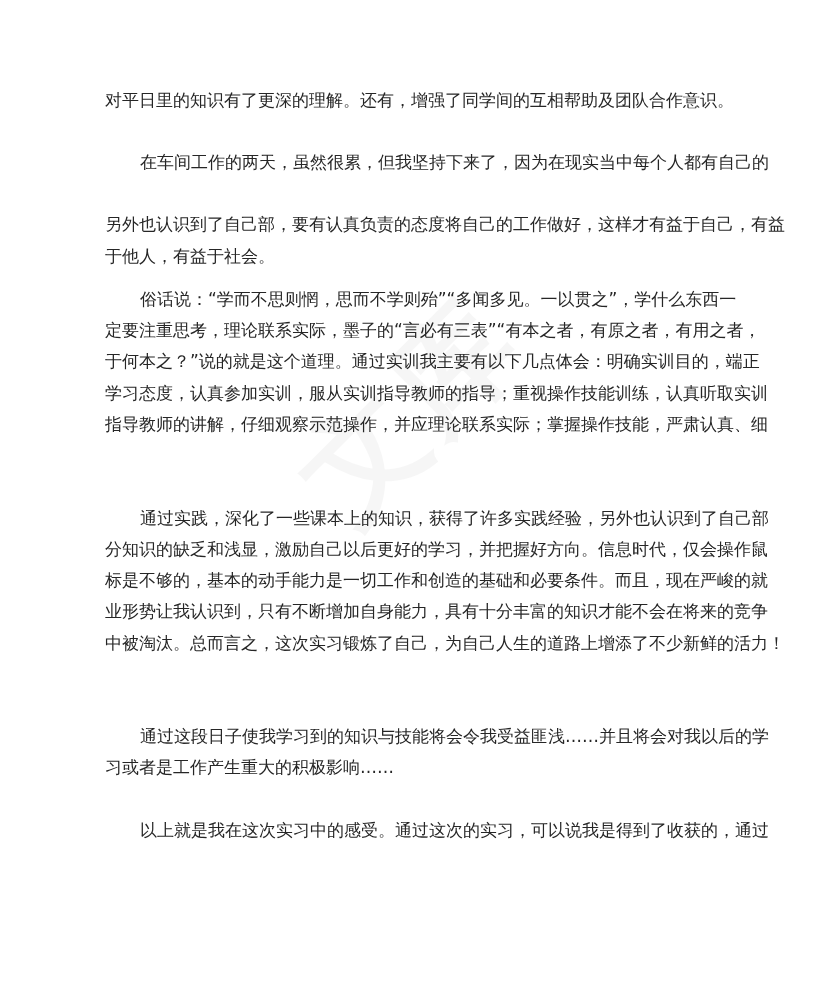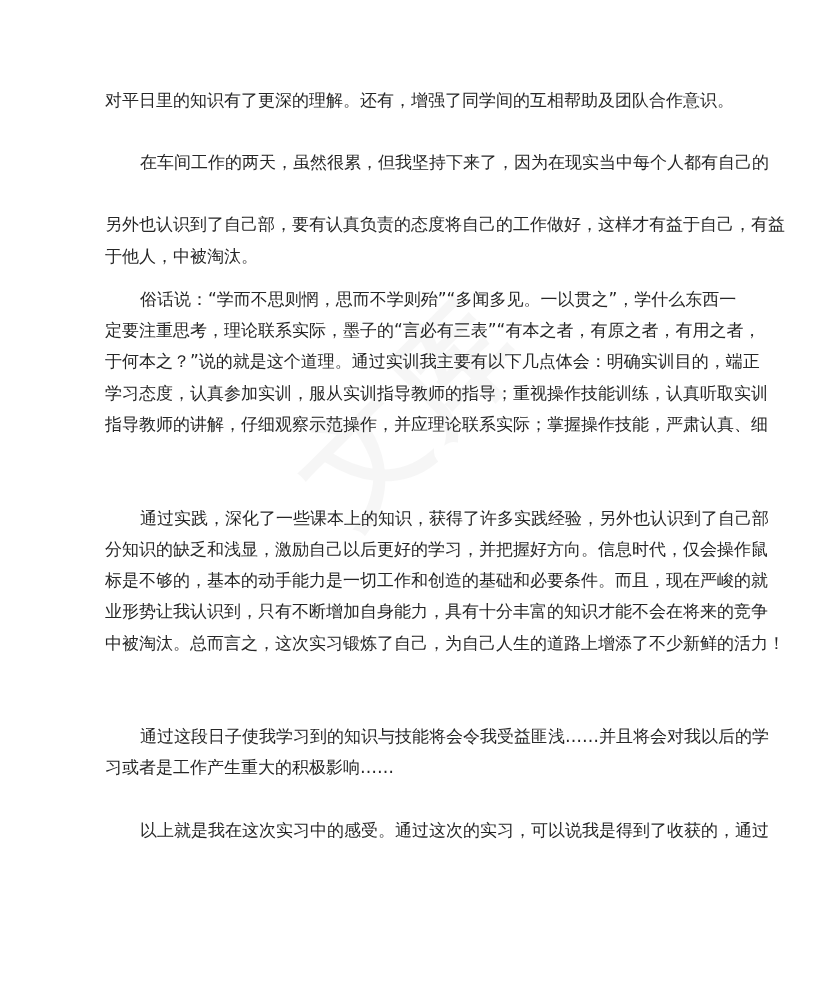--- a/index.html
+++ b/index.html
@@ -62,21 +62,21 @@
 </head>
 <body>
 
 <div class="page">
   <div class="watermark">文库</div>
 
   <div class="line last" style="top:89px">对平日里的知识有了更深的理解。还有，增强了同学间的互相帮助及团队合作意识。</div>
 
   <div class="line indent" style="top:151px">在车间工作的两天，虽然很累，但我坚持下来了，因为在现实当中每个人都有自己的</div>
   <div class="line" style="top:213px">另外也认识到了自己部，要有认真负责的态度将自己的工作做好，这样才有益于自己，有益</div>
-  <div class="line last" style="top:245px">于他人，中被淘汰。</div>
+  <div class="line last" style="top:245px">于他人，有益于社会。</div>
 
   <div class="line indent" style="top:288px">俗话说：“学而不思则惘，思而不学则殆”“多闻多见。一以贯之”，学什么东西一</div>
   <div class="line" style="top:319px">定要注重思考，理论联系实际，墨子的“言必有三表”“有本之者，有原之者，有用之者，</div>
   <div class="line" style="top:350px">于何本之？”说的就是这个道理。通过实训我主要有以下几点体会：明确实训目的，端正</div>
   <div class="line" style="top:382px">学习态度，认真参加实训，服从实训指导教师的指导；重视操作技能训练，认真听取实训</div>
   <div class="line" style="top:413px">指导教师的讲解，仔细观察示范操作，并应理论联系实际；掌握操作技能，严肃认真、细</div>
 
   <div class="line indent" style="top:507px">通过实践，深化了一些课本上的知识，获得了许多实践经验，另外也认识到了自己部</div>
   <div class="line" style="top:538px">分知识的缺乏和浅显，激励自己以后更好的学习，并把握好方向。信息时代，仅会操作鼠</div>
   <div class="line" style="top:569px">标是不够的，基本的动手能力是一切工作和创造的基础和必要条件。而且，现在严峻的就</div>

